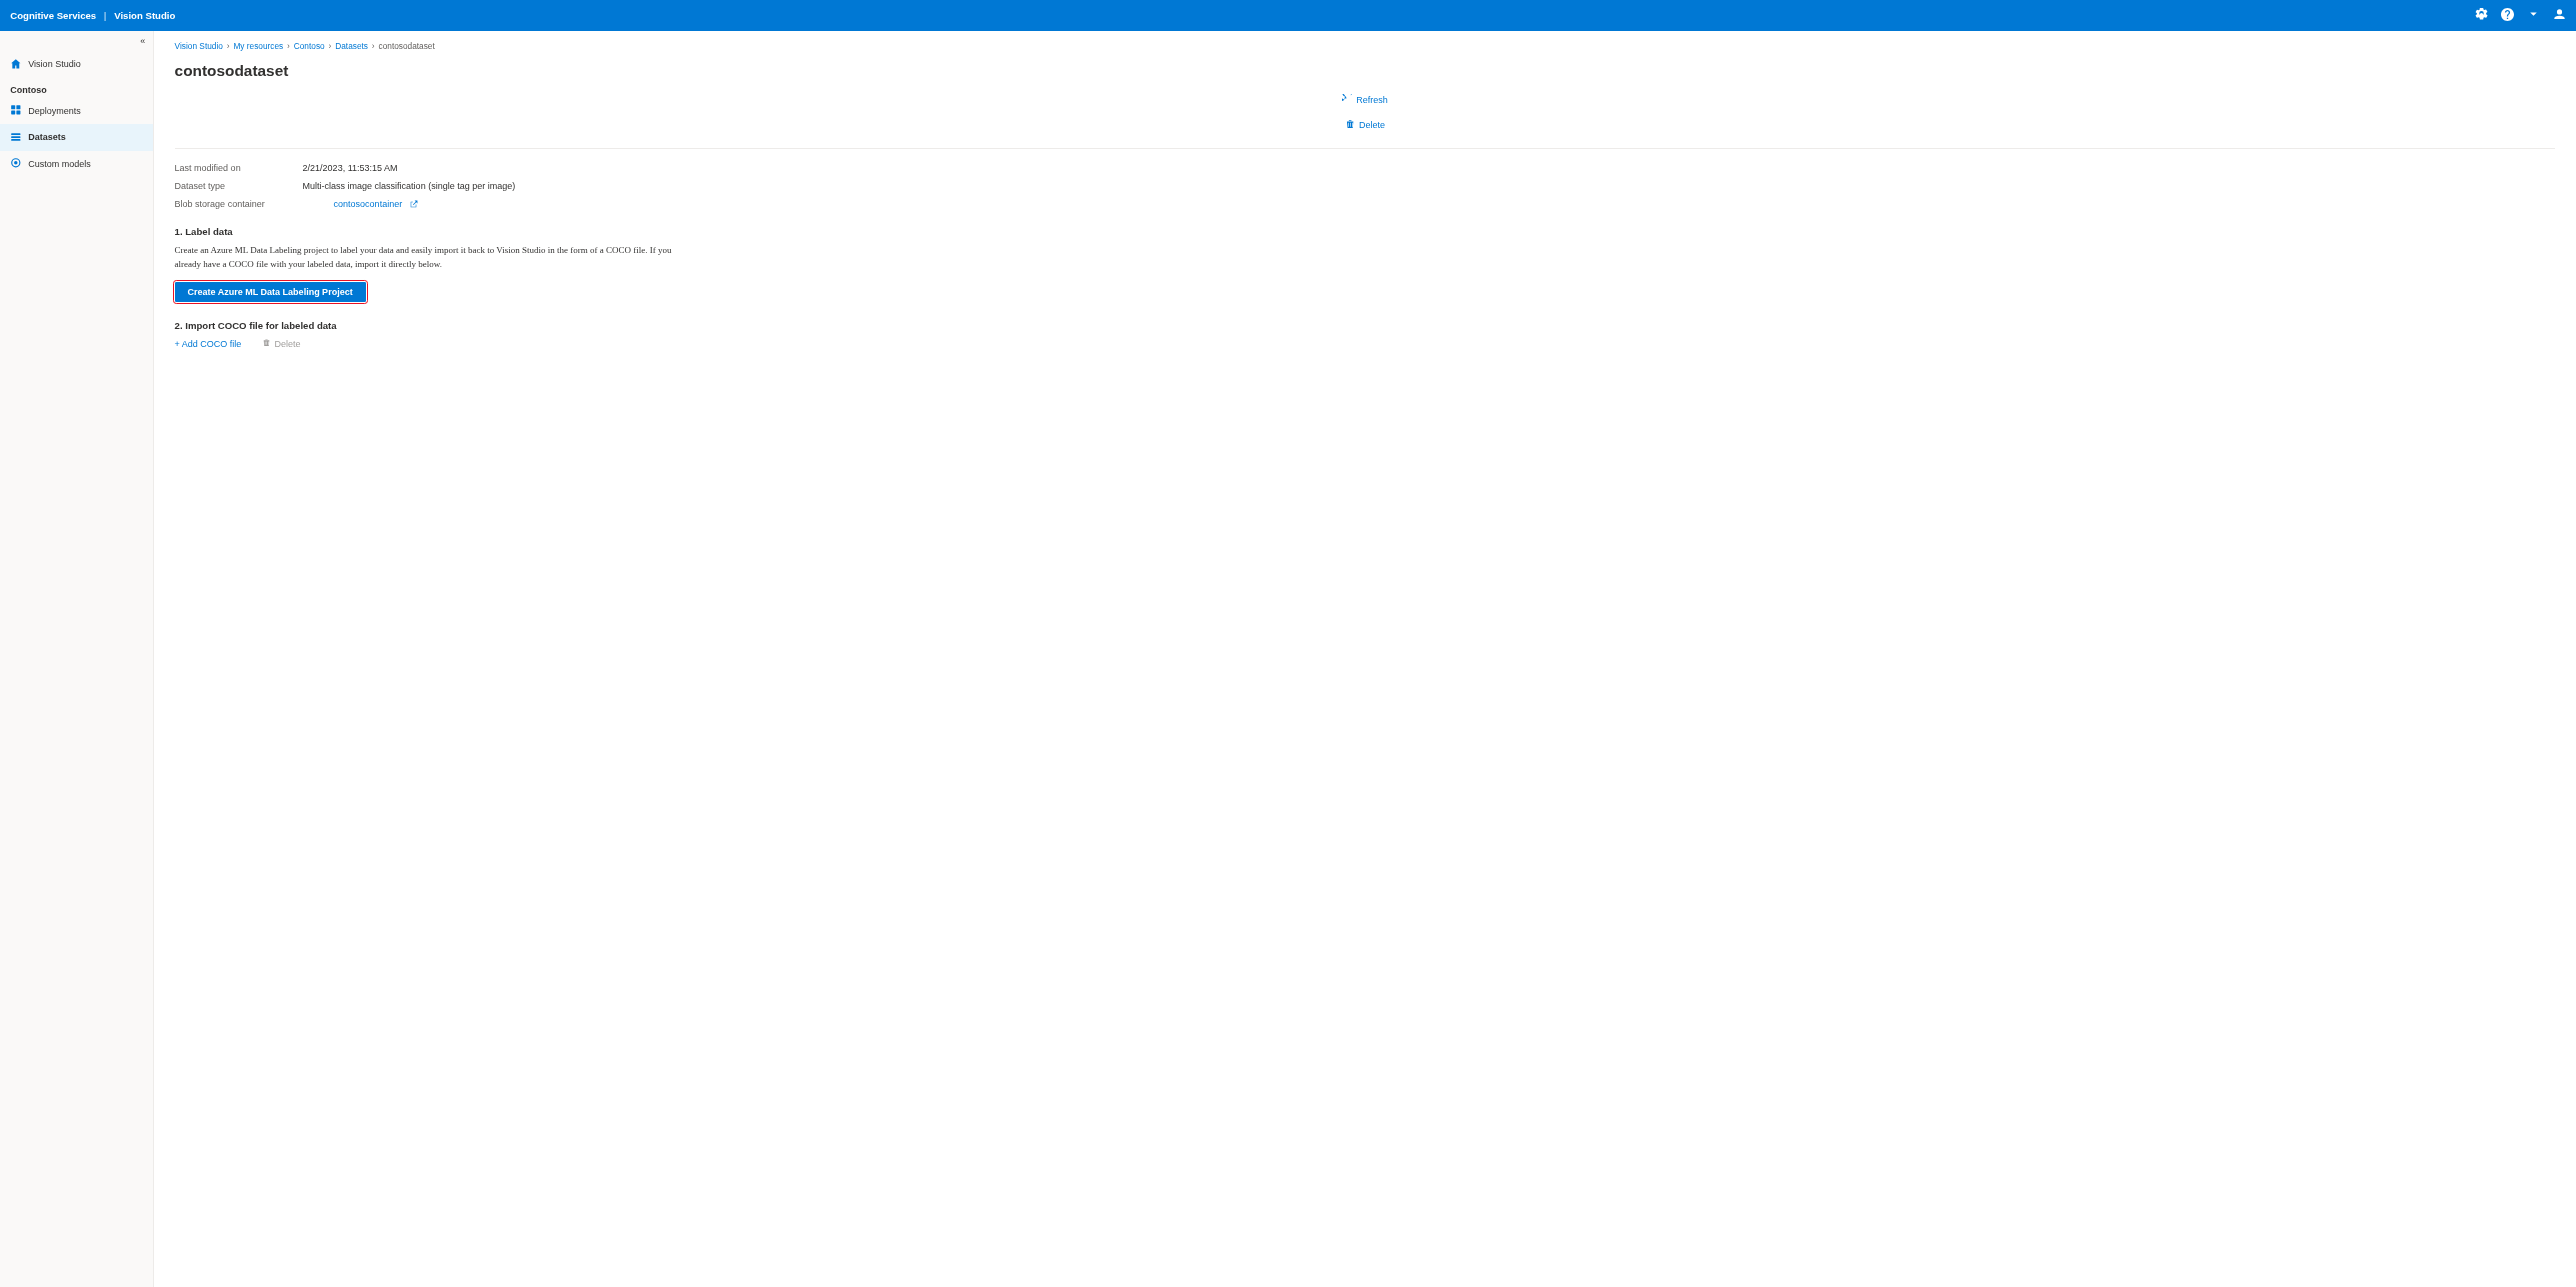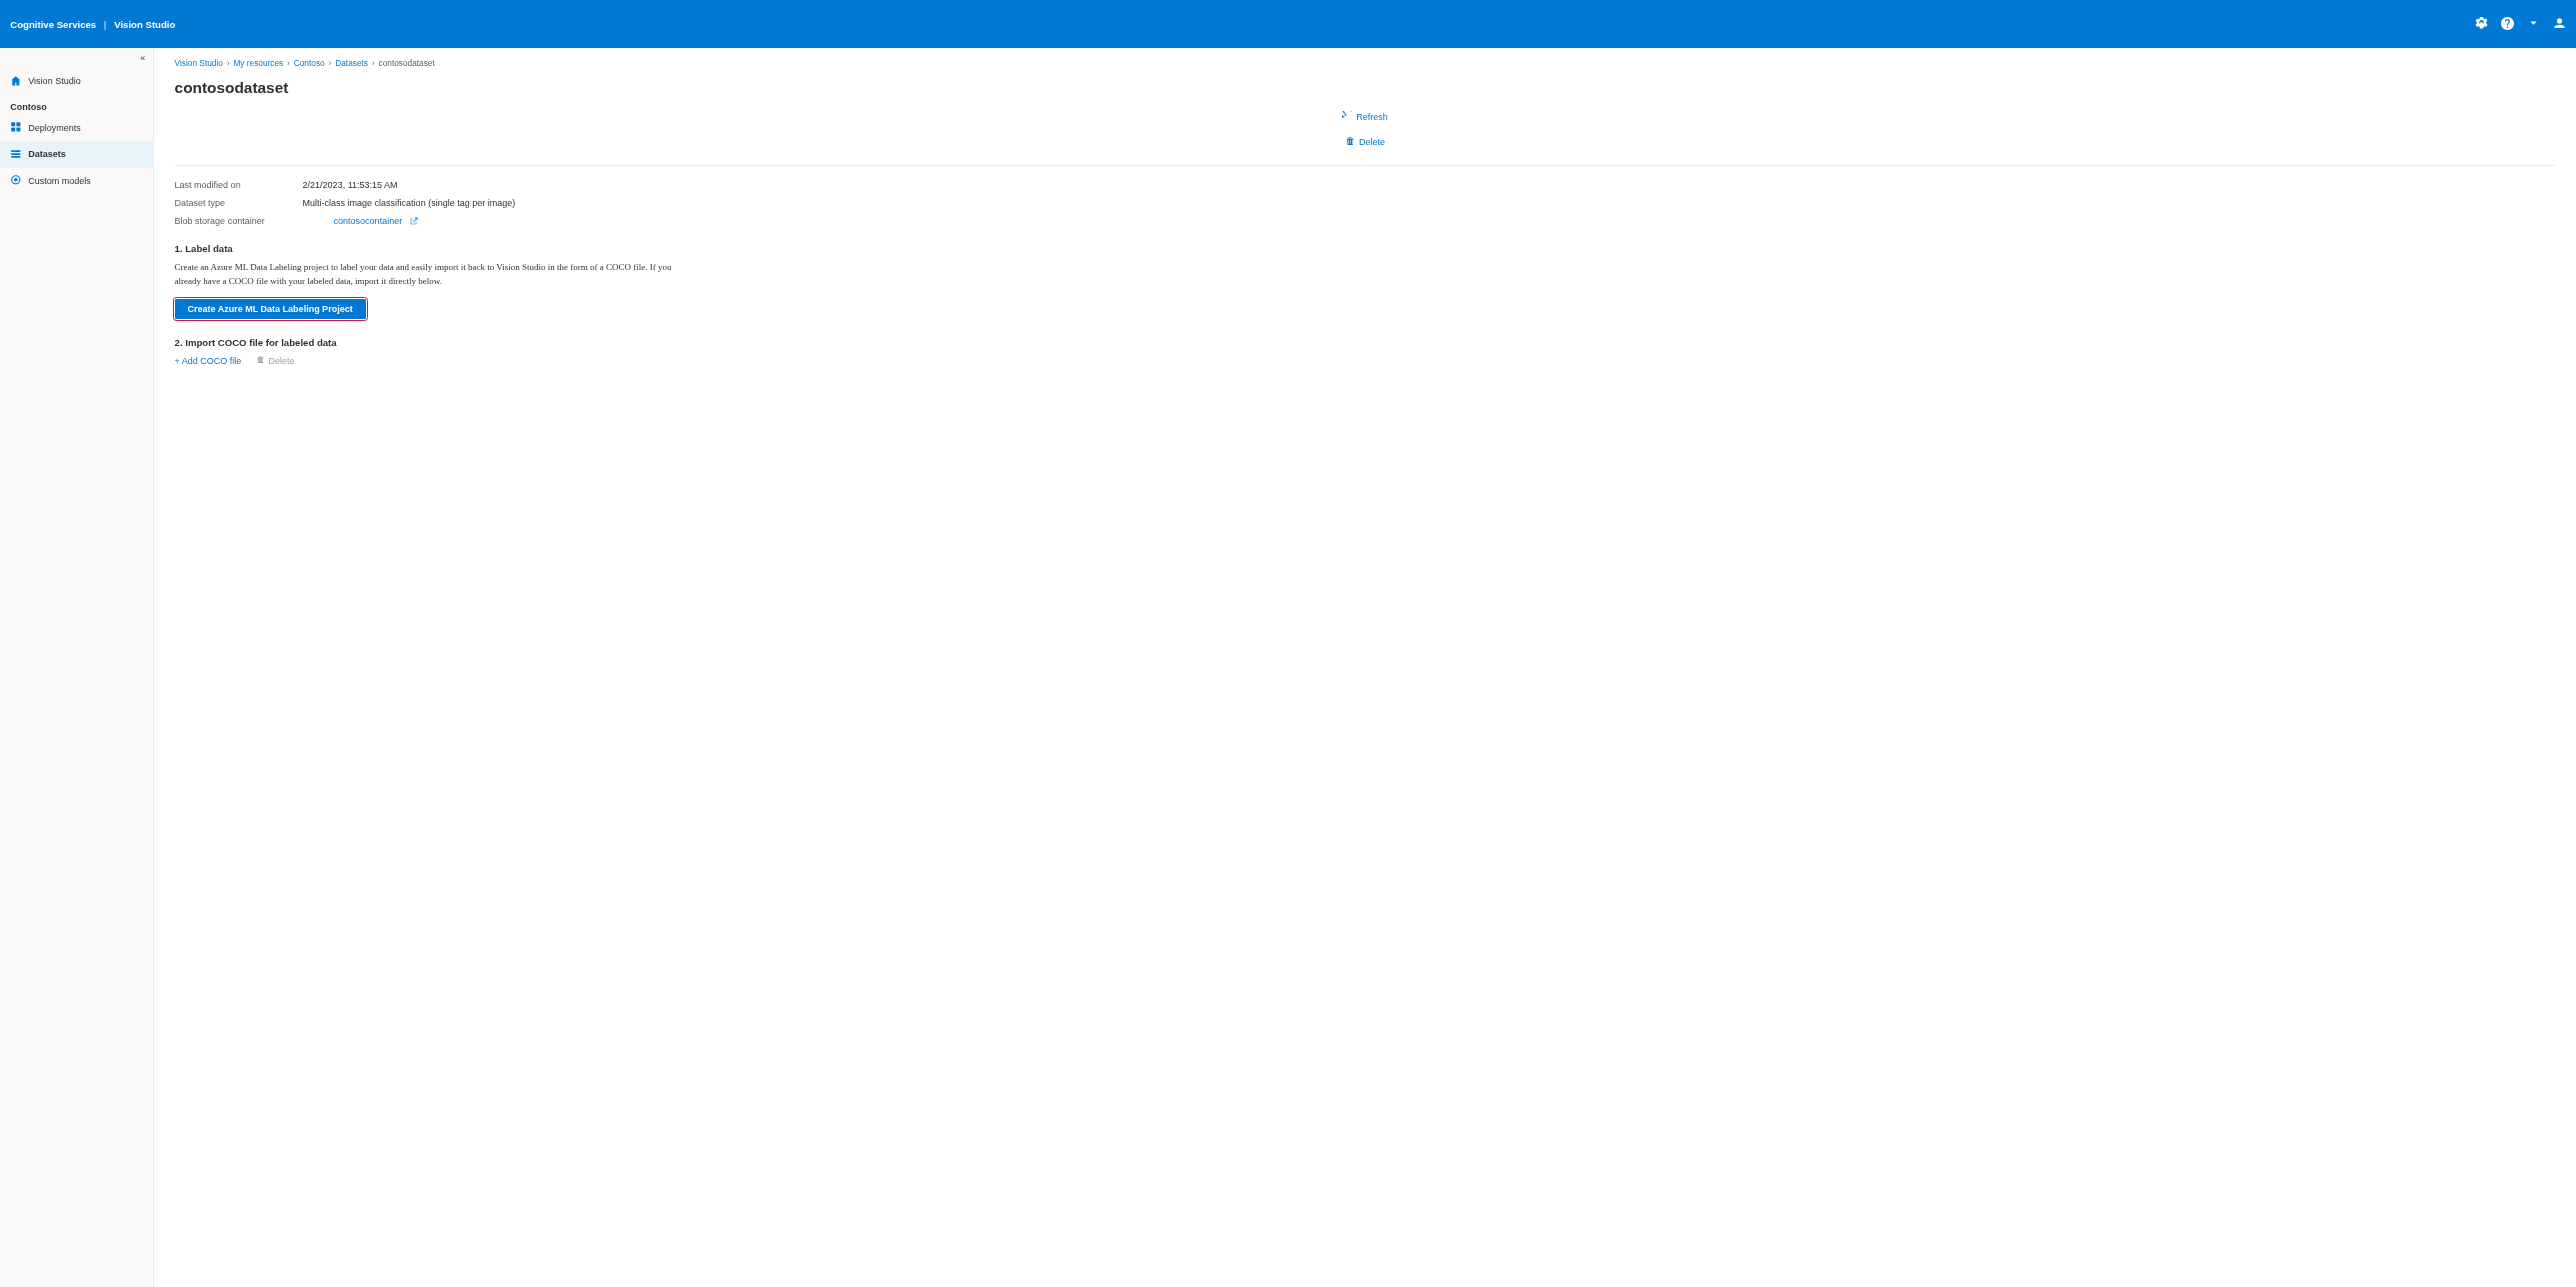--- a/index.html
+++ b/index.html
@@ -2,21 +2,21 @@
 <html style="font-size:10.3px"><head>
   <meta charset="utf-8">
   <style>
     * { box-sizing: border-box; margin: 0; padding: 0; }
     body { font-family: 'Segoe UI', sans-serif; font-size: 9px; color: #323130; background: #fff; }
 
     
     .top-nav {
       background: #0078d4;
       color: #fff;
-      height: 48px;
+      height: 31px;
       display: flex;
       align-items: center;
       padding: 0 10.3px;
       justify-content: space-between;
     }
     .top-nav-left {
       display: flex;
       align-items: center;
       gap: 5.1px;
       font-size: 9.6px;
@@ -195,21 +195,21 @@
       font-weight: 600;
       margin-bottom: 18px;
       outline: 1.9px solid #e81123;
       outline-offset: 1.3px;
     }
 
     
     .action-row {
       display: flex;
       align-items: center;
-      gap: 15px;
+      gap: 21px;
     }
     .action-link {
       display: flex;
       align-items: center;
       gap: 3.2px;
       color: #0078d4;
       font-size: 9px;
       cursor: pointer;
       background: none;
       border: none;

